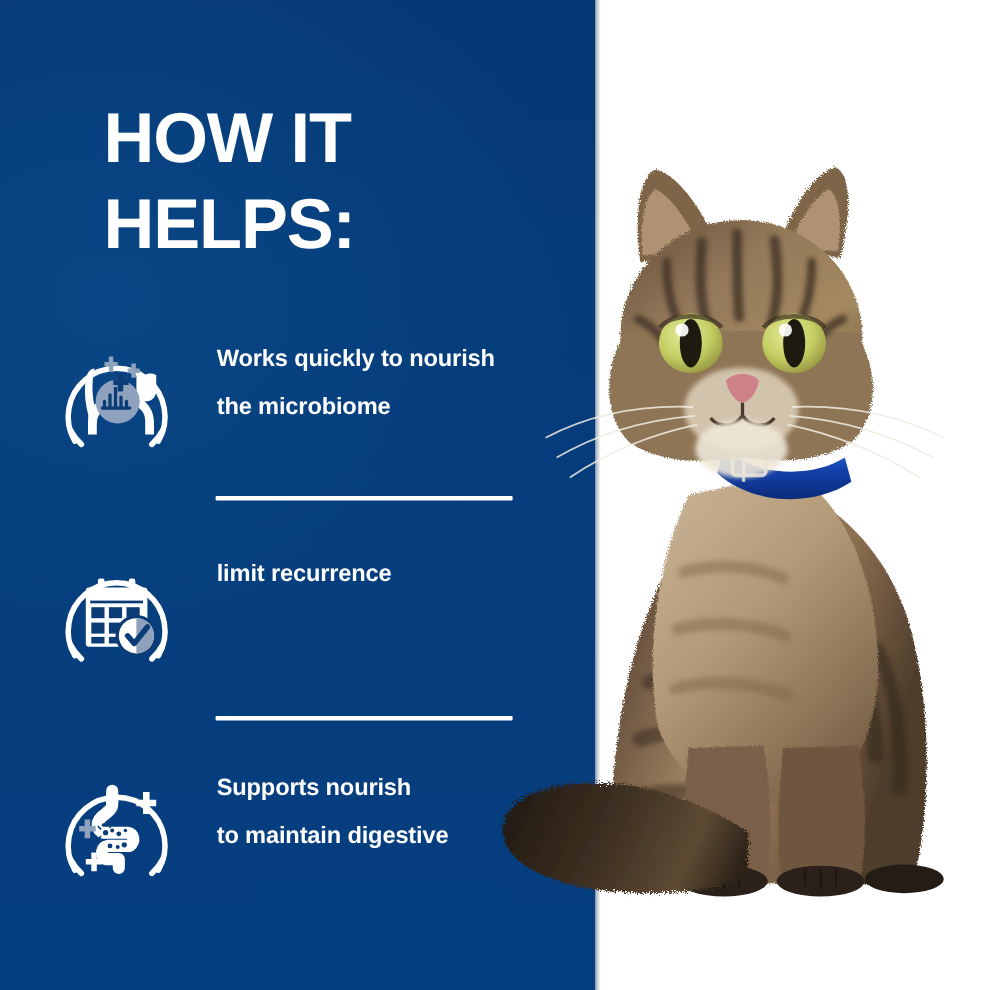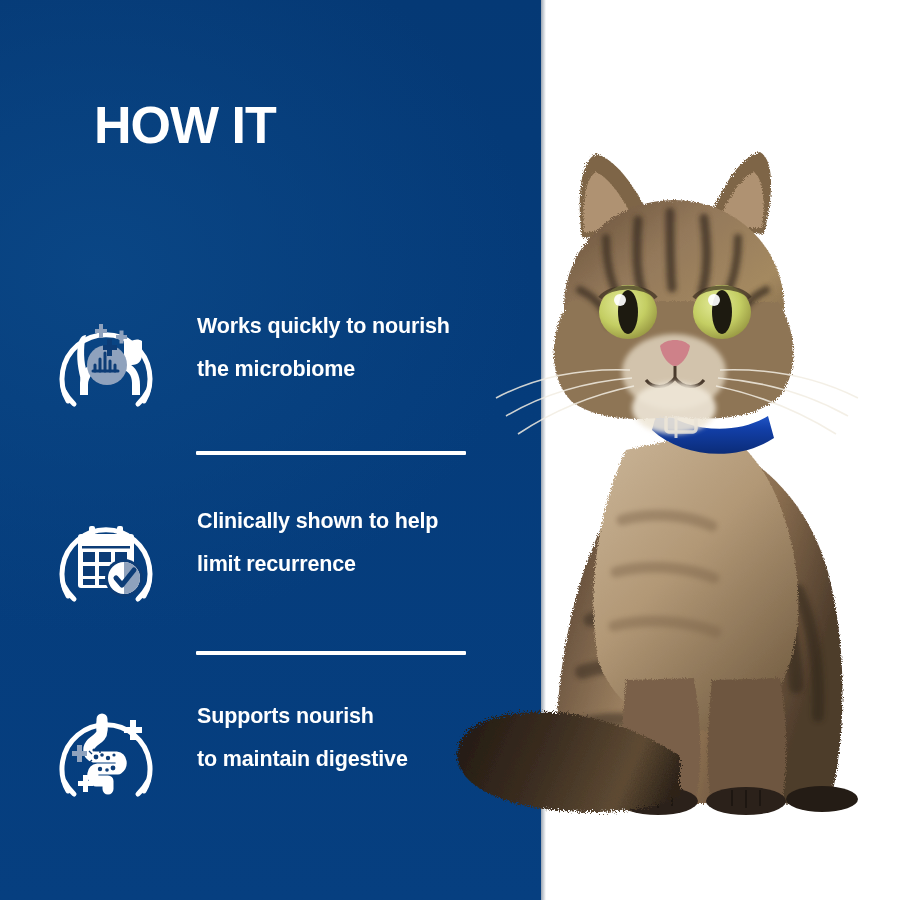--- a/index.html
+++ b/index.html
@@ -28,21 +28,21 @@
   .panel-edge-shadow{
     position:absolute;left:541px;top:0;width:5px;height:900px;
     background:linear-gradient(90deg,rgba(3,30,62,0.40),rgba(3,30,62,0));
     z-index:4;
   }
 
   
   .heading{
     position:absolute;left:94px;top:86px;width:420px;z-index:6;
     color:#ffffff;font-weight:bold;
-    font-size:52px;line-height:78px;letter-spacing:-1px;
+    font-size:64px;line-height:78px;letter-spacing:-1px;
   }
   .heading .l{display:block;white-space:nowrap;}
 
   
   .benefits{position:absolute;left:0;top:0;width:541px;height:680px;z-index:6;}
   .benefit{position:absolute;left:0;width:541px;}
   .benefit .icon-wrap{
     position:absolute;left:50px;top:0;width:112px;height:112px;
   }
   .benefit .btext{
@@ -239,20 +239,21 @@
           <feDisplacementMap in="SourceGraphic" in2="n" scale="11"></feDisplacementMap>
         </filter>
     </defs>
     <g filter="url(#furryT)">
       <path d="M250 196 C222 212 160 216 106 208 C52 198 22 176 28 148 C34 122 74 110 122 112 C170 114 216 134 250 156 Z" fill="url(#tailG2)"></path>
     </g>
   </svg>
 
   <div class="heading">
     <span class="l">HOW IT</span>
+    <span class="l">HELPS:</span>
   </div>
 
   <div class="benefits">
 
     <div class="benefit" id="b1">
       <div class="icon-wrap">
         <svg width="112" height="112" viewBox="0 0 112 112">
           <path d="M18 96 A44 44 0 1 1 94 96" fill="none" stroke="#FFFFFF" stroke-width="5" stroke-linecap="round"></path>
           <path d="M14 86 A46 46 0 0 0 24 99" fill="none" stroke="#FFFFFF" stroke-width="5" stroke-linecap="round"></path>
           <path d="M88 99 A46 46 0 0 0 98 86" fill="none" stroke="#FFFFFF" stroke-width="5" stroke-linecap="round"></path>
@@ -312,21 +313,20 @@
             <rect x="49" y="79" width="12" height="6"></rect>
           </g>
 
           <circle cx="74" cy="78" r="19" fill="#0C3C76"></circle>
           <circle cx="74" cy="78" r="16" fill="#FFFFFF"></circle>
           <path d="M74 62 A16 16 0 0 1 74 94 Z" fill="#8FA2BD"></path>
           <path d="M66 78 l6 7 l12 -15" stroke="#0C3C76" stroke-width="5" fill="none" stroke-linecap="round" stroke-linejoin="round"></path>
         </svg>
       </div>
       <div class="btext">
-        <span>Clinically shown to help</span>
         <span>limit recurrence</span>
       </div>
     </div>
 
     <div class="divider" id="d2"></div>
 
     <div class="benefit" id="b3">
       <div class="icon-wrap">
         <svg width="112" height="112" viewBox="0 0 112 112">
           <path d="M18 96 A44 44 0 1 1 94 96" fill="none" stroke="#FFFFFF" stroke-width="5" stroke-linecap="round"></path>

